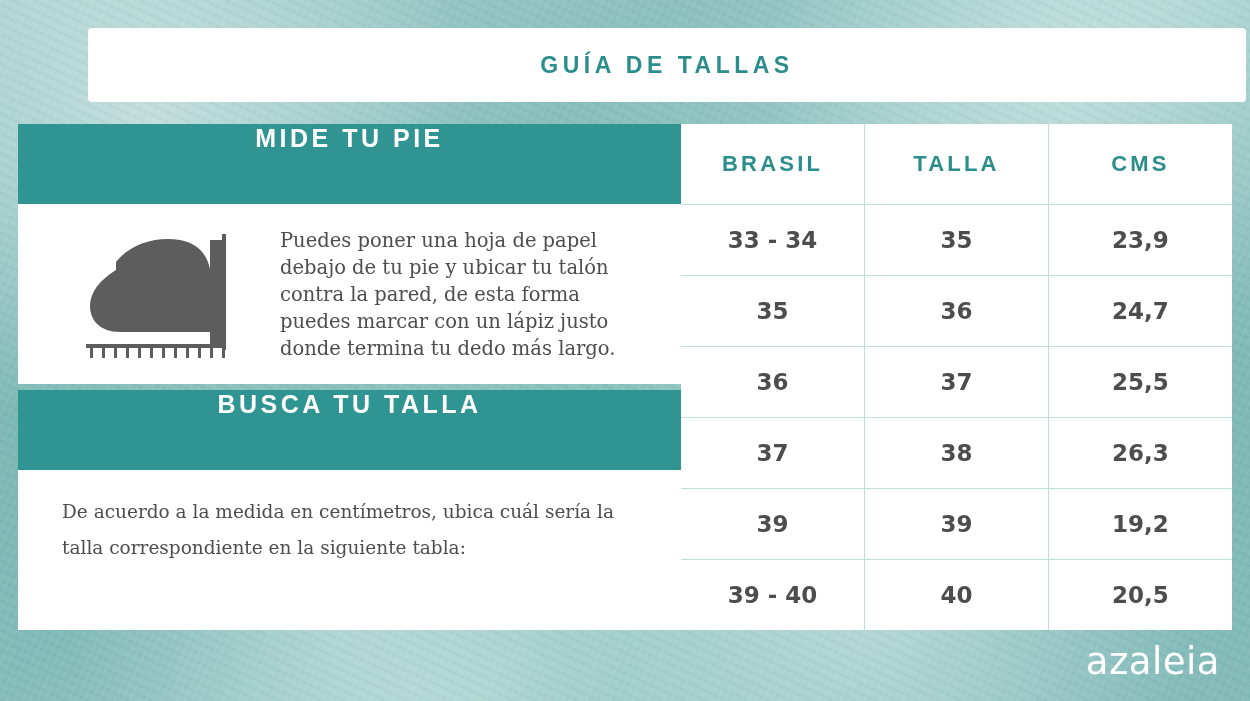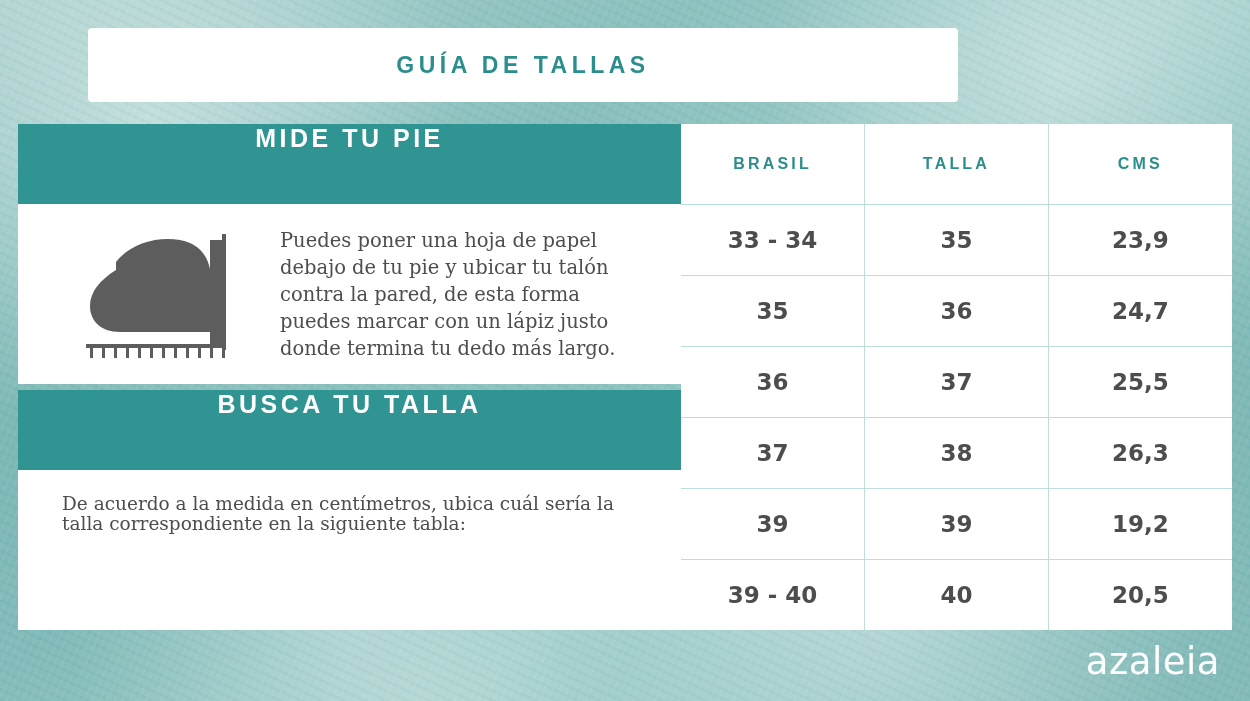--- a/index.html
+++ b/index.html
@@ -33,21 +33,21 @@
       repeating-linear-gradient(25deg, rgba(0,70,70,0.035) 0px, rgba(0,70,70,0.035) 3px, rgba(0,0,0,0) 3px, rgba(0,0,0,0) 9px);
     opacity: .9;
   }
 
   .page { position: relative; width: 1250px; height: 701px; }
 
   
   .title-card {
     position: absolute;
     left: 88px; top: 28px;
-    width: 870px; height: 74px;
+    width: 1158px; height: 74px;
     background: #ffffff;
     border-radius: 4px;
     display: flex; align-items: center; justify-content: center;
   }
   .title-card .title {
     color: #2b8e8c;
     font-size: 23px;
     font-weight: bold;
     letter-spacing: 4.5px;
   }
@@ -94,37 +94,37 @@
   .foot-icon { flex: 0 0 200px; display:flex; align-items:center; justify-content:center; }
   .measure-text {
     color: #4d4d4d;
     font-size: 19.5px;
     line-height: 27px;
     font-family: "DejaVu Serif", serif;
   }
   .find-text {
     color: #4d4d4d;
     font-size: 18.5px;
-    line-height: 20px;
+    line-height: 36px;
     font-family: "DejaVu Serif", serif;
     padding-top: 6px;
   }
 
   .gap { height: 6px; background: transparent; }
 
   
   table.size-table {
     width: 100%; height: 100%;
     border-collapse: collapse;
     table-layout: fixed;
   }
   table.size-table th {
     height: 80px;
     color: #2b8e8c;
-    font-size: 16px;
+    font-size: 22px;
     font-weight: bold;
     letter-spacing: 3.2px;
     border-bottom: 1px solid #bcdedd;
     border-right: 1px solid #bcdedd;
     background: #ffffff;
   }
   table.size-table th:last-child { border-right: none; }
   table.size-table td {
     height: 71px;
     text-align: center;

